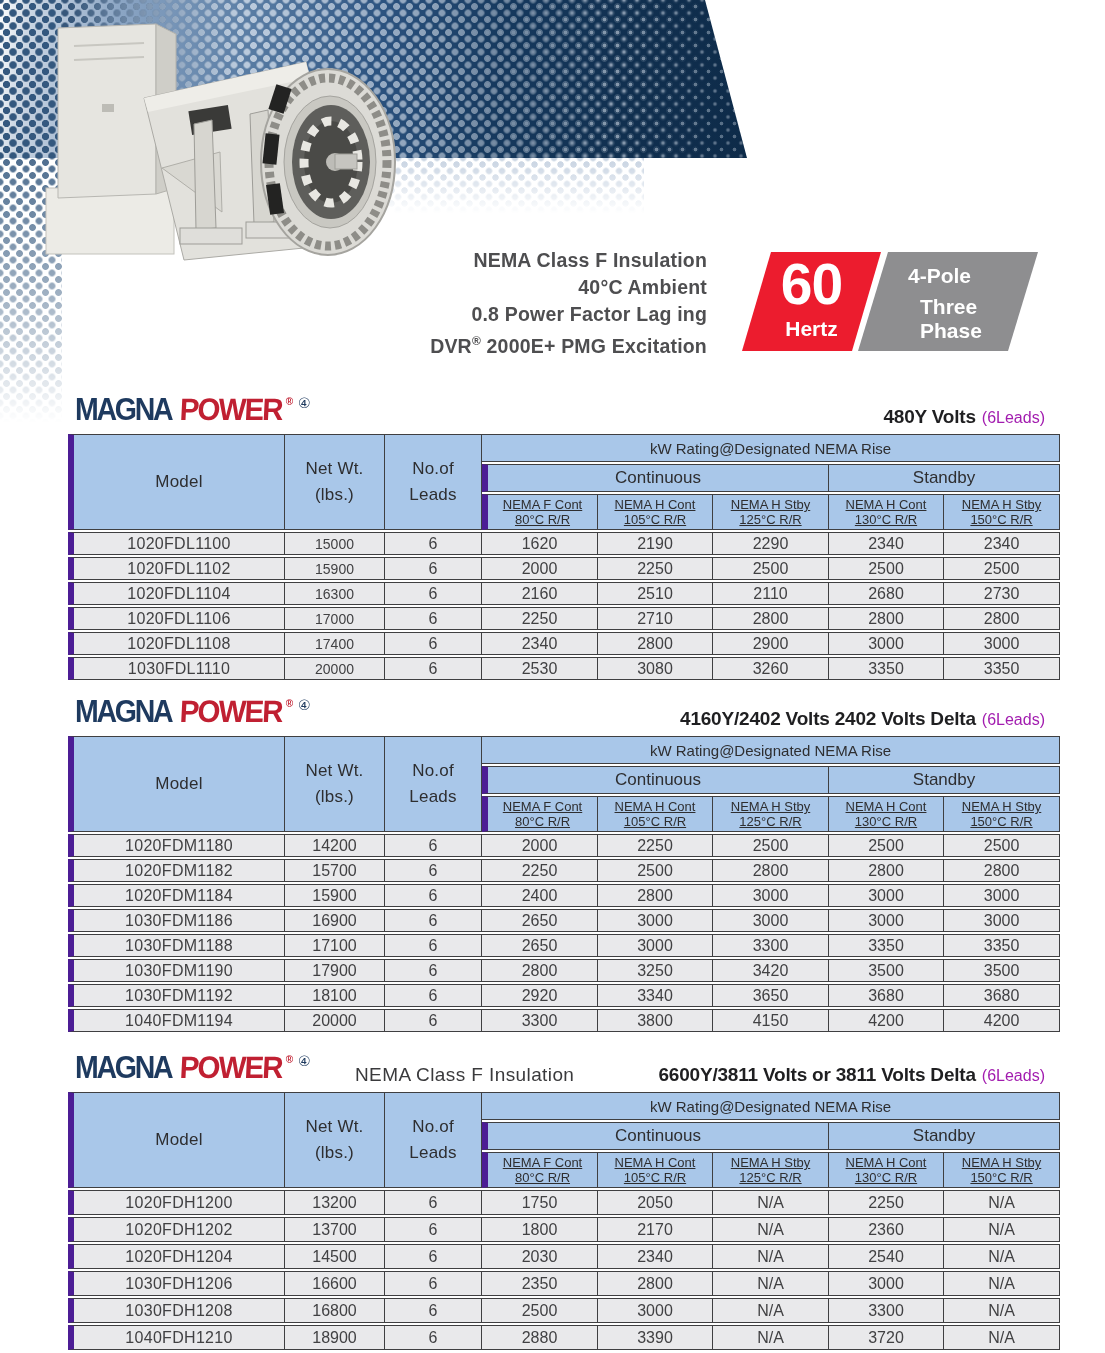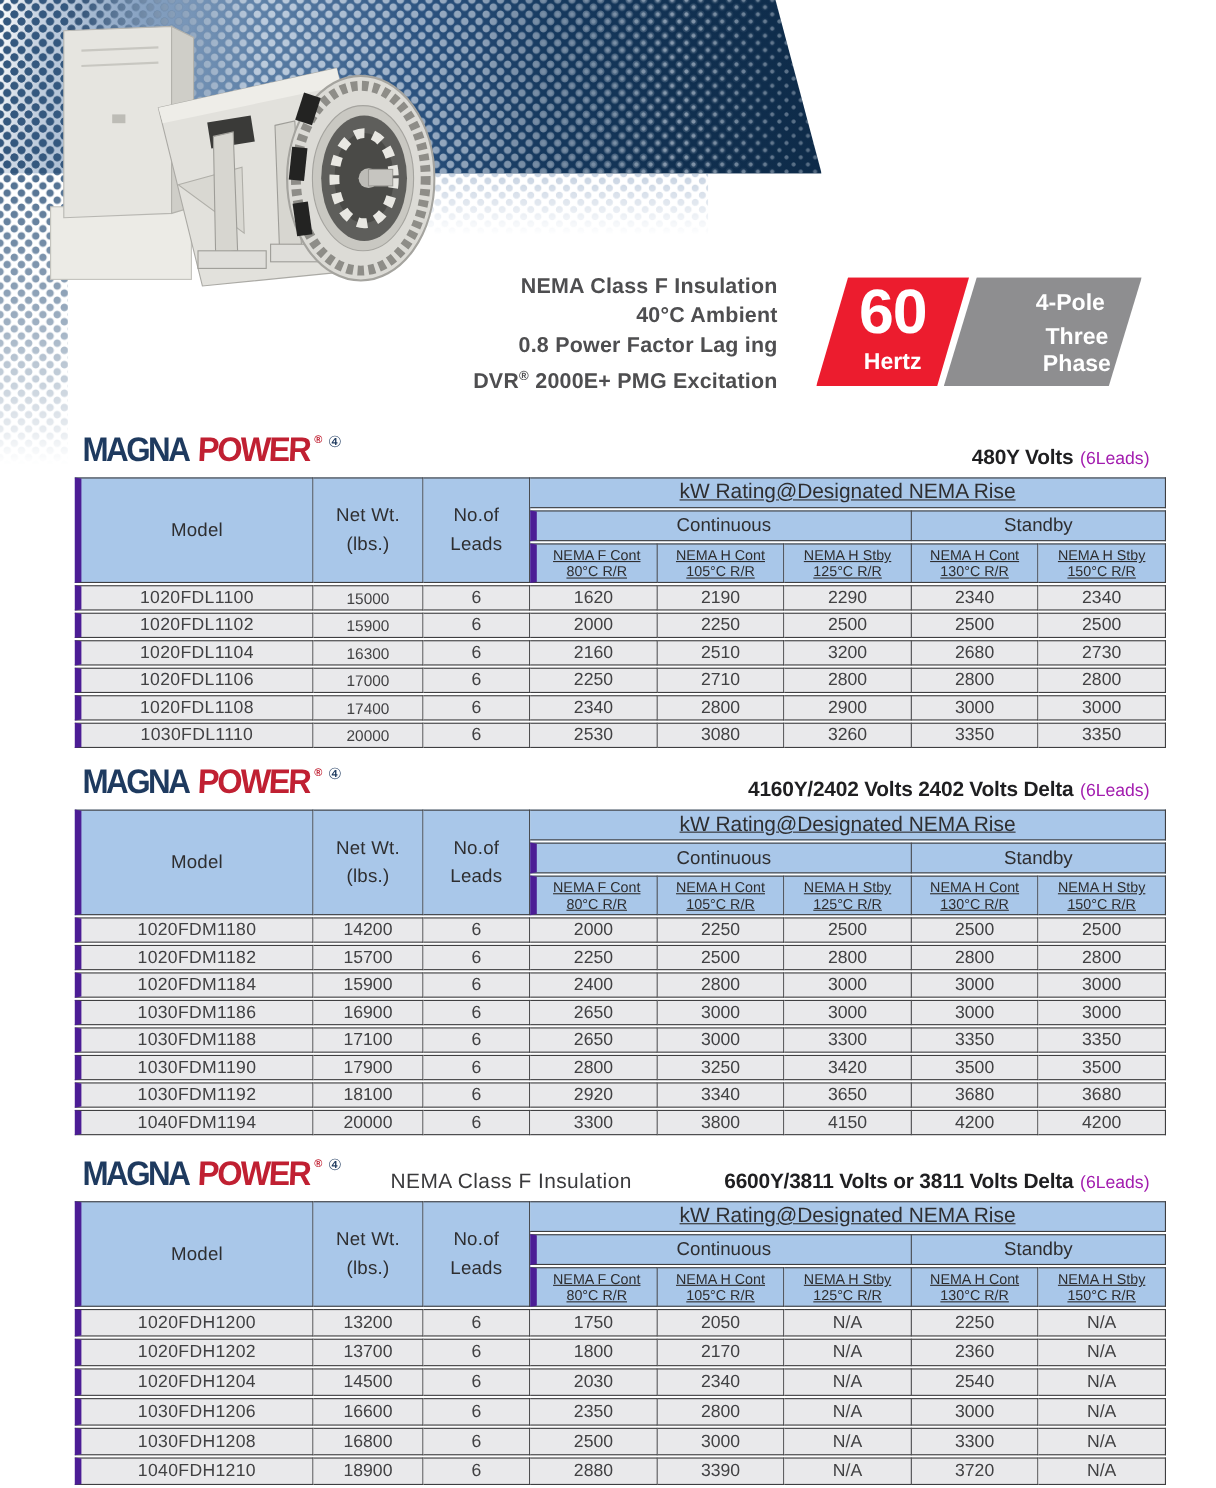--- a/index.html
+++ b/index.html
@@ -44,21 +44,21 @@
   .specs sup{font-size:12px;}
   
   .badge{position:absolute;top:252px;height:99px;color:#ffffff;}
   .badge-bg{position:absolute;inset:0;}
   .badge-hertz{left:742px;width:139px;}
   .badge-hertz .badge-bg{clip-path:polygon(29px 0,139px 0,110px 99px,0 99px);}
   .badge-hertz .badge-value{position:relative;display:block;text-align:center;
     font-size:57px;font-weight:800;line-height:62px;margin-top:1px;letter-spacing:-1px;}
   .badge-hertz .badge-unit{position:relative;display:block;text-align:center;
     font-size:21px;font-weight:700;line-height:22px;margin-top:3px;}
-  .badge-pole{left:858px;width:180px;text-align:center;}
+  .badge-pole{left:858px;width:180px;}
   .badge-pole .badge-bg{clip-path:polygon(30px 0,180px 0,150px 99px,0 99px);}
   .badge-pole .badge-line1{position:relative;display:block;font-size:21px;font-weight:700;margin:12px 0 0 50px;}
   .badge-pole .badge-line2{position:relative;display:block;font-size:21px;font-weight:700;margin:7px 0 0 62px;}
   
   .section{position:absolute;left:68px;width:992px;}
   .sec1{top:394px;} .sec2{top:696px;} .sec3{top:1052px;}
   .logo-row{position:relative;height:38px;}
   .logo{position:absolute;left:7px;bottom:2px;white-space:nowrap;line-height:30px;}
   .logo-magna{font-size:31px;font-weight:700;color:#1e3a5f;letter-spacing:-2.5px;
     display:inline-block;transform:scaleX(.92);transform-origin:left bottom;}
@@ -69,21 +69,21 @@
   .section-title{position:absolute;right:15px;bottom:4px;white-space:nowrap;}
   .title-bold{font-size:19px;font-weight:800;color:#1f1f21;letter-spacing:-.2px;}
   .title-suffix{font-size:16px;font-weight:400;color:#a21caf;margin-left:6px;}
   .section-note{position:absolute;left:287px;bottom:4px;font-size:19px;color:#3a3a3c;letter-spacing:.4px;}
   
   table.spec{border-collapse:separate;border-spacing:0 2px;width:992px;table-layout:fixed;}
   table.spec th,table.spec td{border:1px solid #3f3f41;border-left:none;padding:0 2px;overflow:hidden;}
   table.spec th:first-child,table.spec td:first-child{border-left:6px solid #4c1d95;}
   table.spec thead th{background:#a9c7e9;color:#2e2e30;font-weight:400;text-align:center;}
   th.h-big{font-size:17px;letter-spacing:.2px;}
-  th.h-kw{font-size:19px;font-weight:700;height:26px;text-decoration:underline;}
+  th.h-kw{font-size:15px;font-weight:700;height:26px;}
   th.h-group{font-size:17px;font-weight:700;height:26px;}
   th.h-sub{font-size:13px;font-weight:700;height:34px;line-height:15px;text-decoration:underline;}
   .two-line{line-height:26px;font-size:17px;}
   table.spec tbody td{background:#e9e9eb;color:#414143;text-align:center;font-size:16px;height:21px;}
   .sec3 table.spec tbody td{height:23px;}
   .sec1 table.spec tbody td.c1{font-size:14px;}
   table.spec tbody td.c0{font-size:16px;letter-spacing:.3px;}
 </style>
 </head>
 <body>
@@ -211,21 +211,21 @@
             <td class="c5">2500</td>
             <td class="c6">2500</td>
             <td class="c7">2500</td>
           </tr>
           <tr>
             <td class="c0">1020FDL1104</td>
             <td class="c1">16300</td>
             <td class="c2">6</td>
             <td class="c3">2160</td>
             <td class="c4">2510</td>
-            <td class="c5">3200</td>
+            <td class="c5">2110</td>
             <td class="c6">2680</td>
             <td class="c7">2730</td>
           </tr>
           <tr>
             <td class="c0">1020FDL1106</td>
             <td class="c1">17000</td>
             <td class="c2">6</td>
             <td class="c3">2250</td>
             <td class="c4">2710</td>
             <td class="c5">2800</td>

